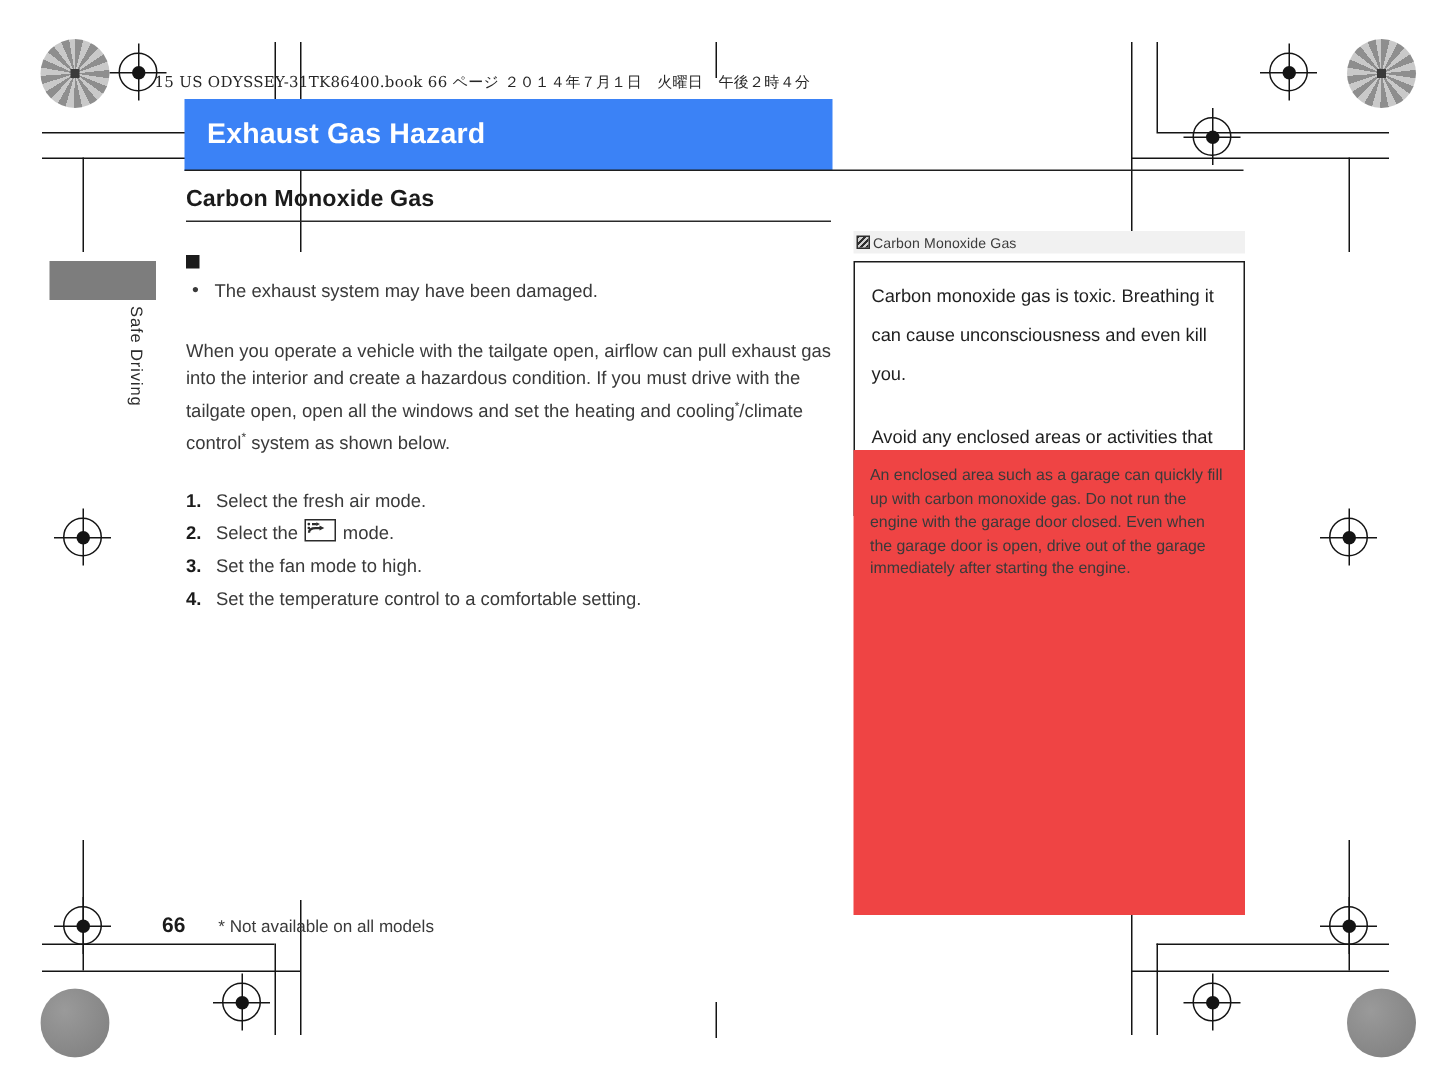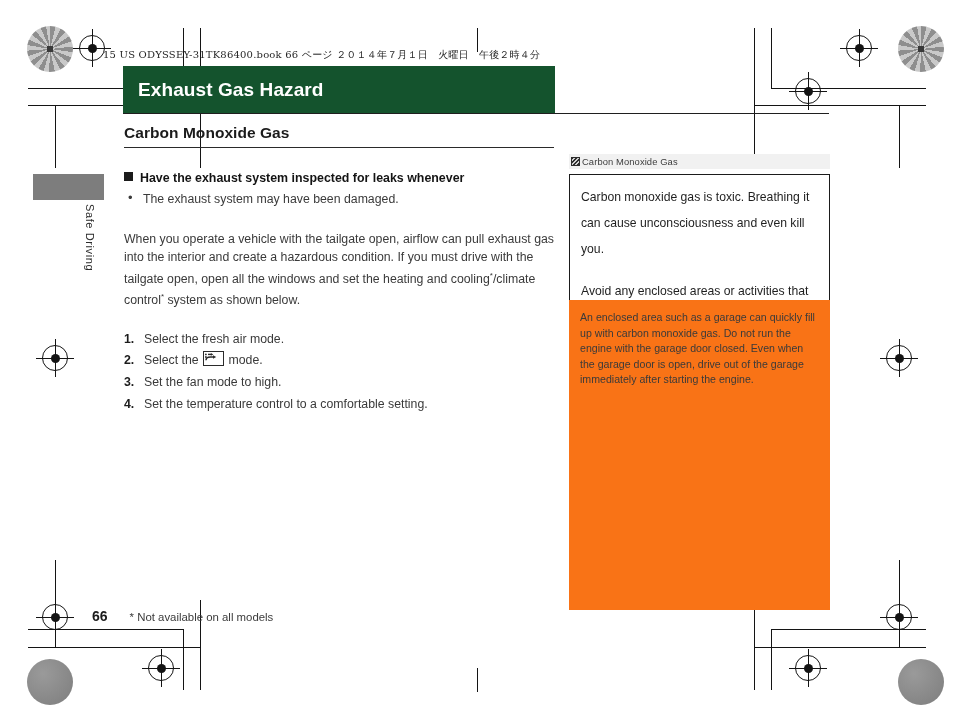--- a/index.html
+++ b/index.html
@@ -88,21 +88,21 @@
     text-orientation: mixed;
     letter-spacing: 0.6px;
     white-space: nowrap;
   }
 
   
   .title-bar {
     position: absolute;
     left: 123px; top: 66px;
     width: 432px; height: 48px;
-    background: #14532d;
+    background: #3b82f6;
     display: flex;
     align-items: center;
   }
   .title-bar .title-text {
     color: #ffffff;
     font-size: 19px;
     font-weight: 600;
     letter-spacing: 0.1px;
     padding-left: 15px;
   }
@@ -212,21 +212,21 @@
     border: 1px solid #2b2b2b;
     vertical-align: -2px;
     position: relative;
     background: #ffffff;
     margin: 0 1px;
   }
   .recirc-icon svg { display: block; }
 
   .footer {
     position: absolute;
-    left: 92px; top: 608px;
+    left: 108px; top: 608px;
     display: flex;
     align-items: baseline;
     gap: 22px;
   }
   .page-num {
     font-size: 14px;
     font-weight: bold;
     color: #1b1b1b;
   }
   .footnote {
@@ -306,21 +306,21 @@
     line-height: 26px;
     color: #1f1f1f;
   }
   .warning-body p + p { margin-top: 16px; }
 
   .note-panel {
     position: absolute;
     left: 569px; top: 300px;
     width: 261px;
     height: 310px;
-    background: #f97316;
+    background: #ef4444;
     padding: 10px 11px 0 11px;
     box-sizing: border-box;
   }
   .note-panel p {
     margin: 0;
     font-size: 10.6px;
     line-height: 15.6px;
     color: #3a3a3a;
   }
 </style>
@@ -408,21 +408,20 @@
 <div class="title-rule"></div>
 
 <div class="left-col">
 
   <h2 class="section-heading">Carbon Monoxide Gas</h2>
   <div class="heading-rule"></div>
 
 
   <div class="subhead-row">
     <span class="sq-bullet"></span>
-    <span class="subhead-text">Have the exhaust system inspected for leaks whenever</span>
   </div>
 
   <ul class="dot-list">
     <li>The exhaust system may have been damaged.</li>
   </ul>
 
   <p class="body-p para-gap"><span>When you operate a vehicle with the tailgate open, airflow can pull exhaust gas into the interior and create a hazardous condition. If you must drive with the tailgate open, open all the windows and set the heating and cooling</span><span class="sup-star">*</span><span>/climate control</span><span class="sup-star">*</span><span> system as shown below.</span></p>
 
   <ol class="num-list">
     <li><span class="num">1.</span><span>Select the fresh air mode.</span></li>

